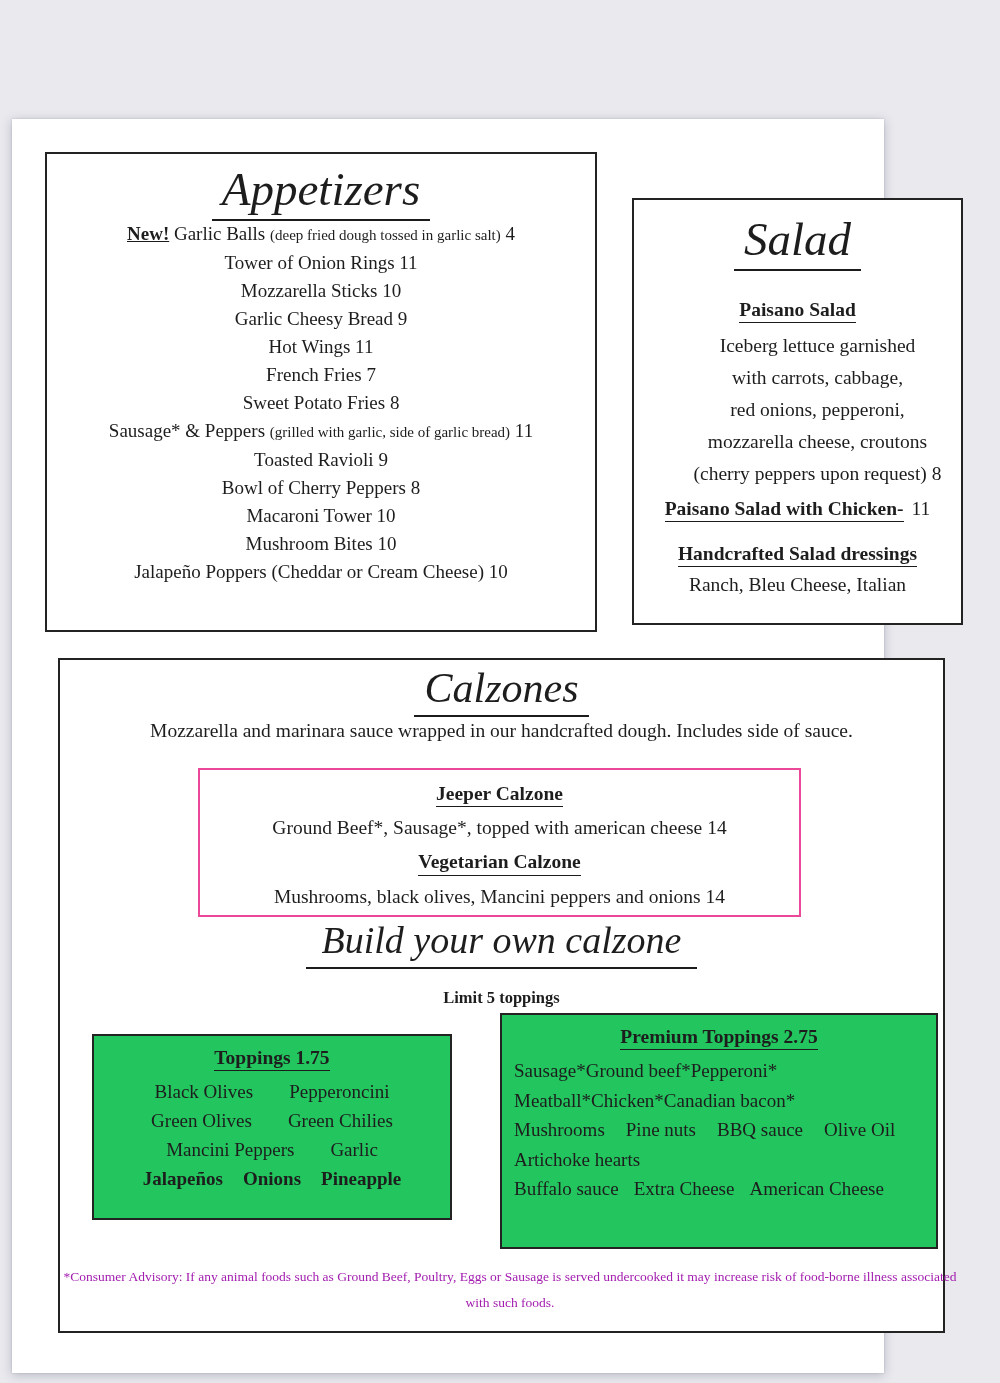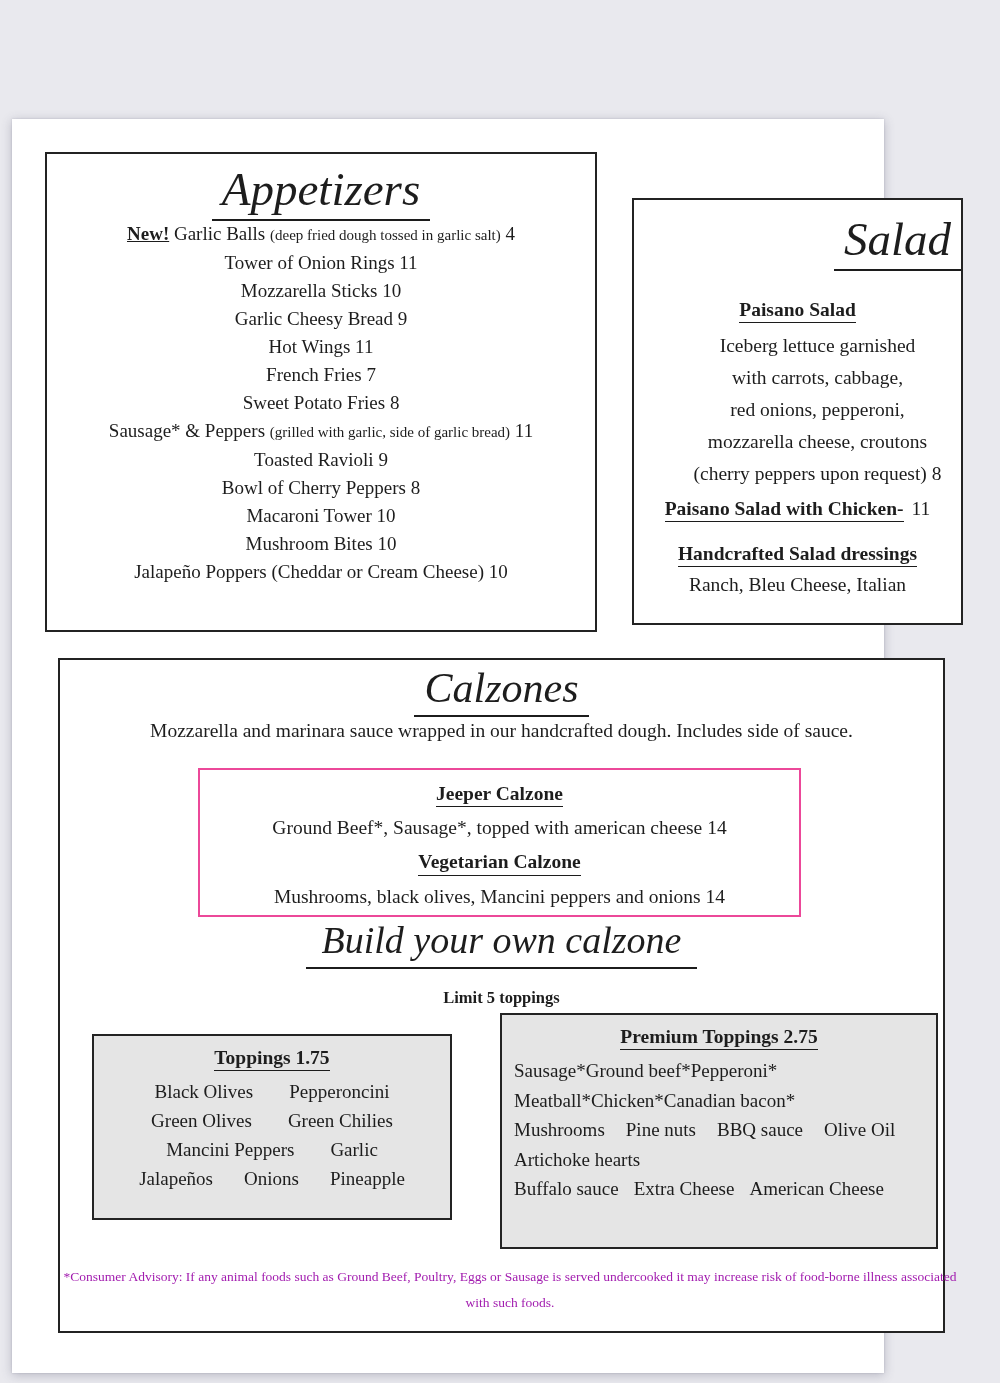--- a/index.html
+++ b/index.html
@@ -15,21 +15,21 @@
     box-shadow:0 2px 10px rgba(70,70,95,.30), 0 0 2px rgba(70,70,95,.20);
   }
   .box{position:absolute;border:2px solid #232323;background:#fff;}
   .appetizers{left:33px;top:33px;width:548px;height:476px;}
   .salad{left:620px;top:79px;width:327px;height:423px;}
   .calzones{left:46px;top:539px;width:883px;height:671px;}
 
   .script-title{position:absolute;left:0;right:0;text-align:center;font-style:italic;font-weight:normal;}
   .tline{display:inline-block;border-bottom:2px solid #1c1c1c;padding:0 10px 3px;}
   .atitle{top:8px;font-size:47px;}
-  .stitle{top:12px;font-size:47px;text-align:right;}
+  .stitle{top:12px;font-size:47px;}
   .ctitle{top:4px;font-size:42px;}
   .byoct{top:258px;font-size:38px;border-radius:19px;}
   .byoct .tline{padding:0 16px 5px;}
 
   .centered{position:absolute;left:0;right:0;text-align:center;}
 
   .applist{position:absolute;left:0;right:0;top:66px;}
   .itemline{text-align:center;font-size:19px;line-height:28px;}
   .itemline span:empty{display:none;}
   .itemline .note{font-size:15px;}
@@ -47,25 +47,25 @@
   .dresso{top:374px;font-size:19.5px;}
 
   .cdesc{top:60px;font-size:19.5px;}
 
   .jeeper{position:absolute;left:138px;top:108px;width:599px;height:135px;border:2px solid #ec4899;padding-top:10px;text-align:center;}
   .jeeper .detail{font-size:19.5px;line-height:24px;margin:9px 0 10px;}
   .jeeper .bh-line{margin-top:2px;}
 
   .limit{top:328px;font-size:16.5px;font-weight:bold;}
 
-  .tbox{position:absolute;border:2px solid #232323;background:#e5e5e5;}
+  .tbox{position:absolute;border:2px solid #232323;background:#22c55e;}
   .topbox{left:32px;top:374px;width:356px;height:172px;padding-top:10px;box-sizing:content-box;}
   .prembox{left:440px;top:353px;width:434px;height:222px;padding-top:10px;box-sizing:content-box;}
   .trow{display:flex;justify-content:center;gap:36px;font-size:19px;line-height:29px;}
-  .trow.g3{gap:31px;}
+  .trow.g3{gap:20px;font-weight:bold;}
   .trows{margin-top:6px;}
   .prows{margin-top:6px;padding-left:12px;}
   .prow{display:flex;font-size:19px;line-height:29.5px;}
   .prow.tight{gap:21px;}
   .prow.tighter{gap:15px;}
 
   .advisory{top:604px;font-size:13.5px;line-height:26px;color:#a21caf;}
   .advisory .adv-inner{width:900px;margin:0 auto;}
 </style>
 </head>

